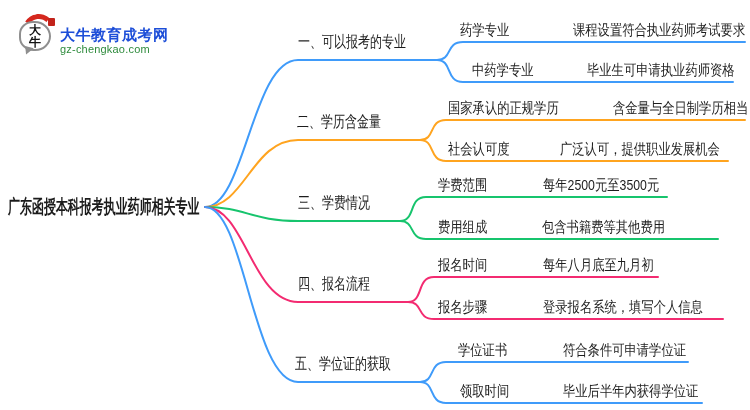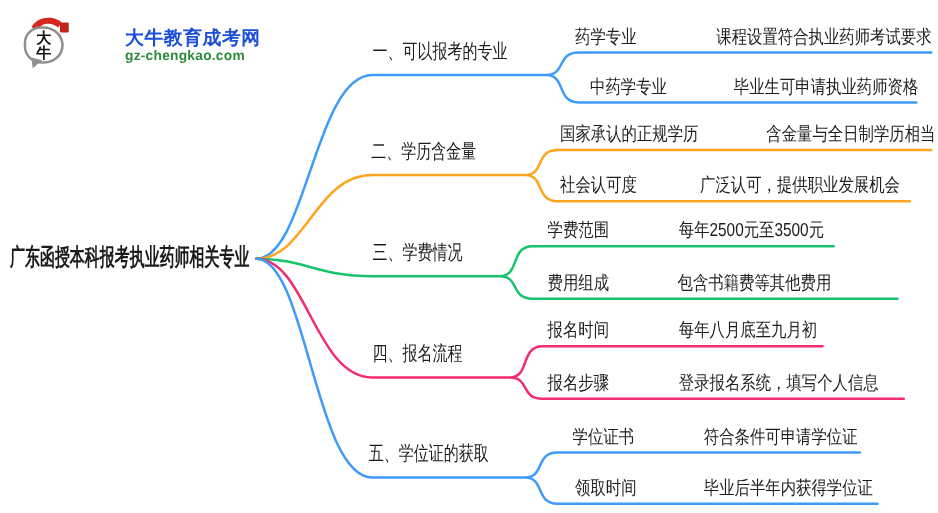--- a/index.html
+++ b/index.html
@@ -18,21 +18,21 @@
   .branch-label{
     position:absolute;z-index:2;font-size:16px;font-weight:500;color:#1d1d1d;
     line-height:19px;white-space:nowrap;transform:scaleX(0.75);transform-origin:left bottom;
   }
   .node-label,.node-value{
     position:absolute;z-index:2;font-size:15px;font-weight:400;color:#1d1d1d;
     line-height:17px;white-space:nowrap;transform:scaleX(0.82);transform-origin:left bottom;
   }
 
   
-  .logo{position:absolute;left:18px;top:14px;display:flex;align-items:center;z-index:3;cursor:pointer;gap:40px;}
+  .logo{position:absolute;left:18px;top:14px;display:flex;align-items:flex-end;z-index:3;cursor:pointer;}
   .logo-mark{position:relative;width:36px;height:42px;}
   .logo-arc{
     position:absolute;left:2px;top:0px;width:26px;height:16px;
     border:5px solid #d5281e;border-bottom:none;border-left-color:transparent;border-right-color:transparent;
     border-radius:50% 50% 0 0 / 100% 100% 0 0;
     transform:rotate(-8deg);
   }
   .logo-bubble{
     position:absolute;left:1px;top:7px;width:28px;height:26px;background:#fff;
     border:2px solid #8f8f8f;border-radius:46% 54% 52% 48%;
@@ -43,21 +43,21 @@
     border-left:3px solid transparent;border-right:6px solid transparent;border-top:8px solid #8f8f8f;
     transform:rotate(14deg);
   }
   .logo-chars{
     width:16px;font-size:12px;line-height:12px;font-weight:700;color:#141414;
     text-align:center;word-break:break-all;
   }
   .logo-seal{position:absolute;right:-1px;top:4px;width:7px;height:8px;background:#c2231b;border-radius:1px;}
   .logo-text{margin-left:6px;padding-top:4px;}
   .logo-title{font-size:15px;font-weight:700;color:#1d4ed8;line-height:17px;letter-spacing:0.5px;white-space:nowrap;}
-  .logo-subtitle{font-size:11px;font-weight:700;color:#2e8b3c;line-height:13px;letter-spacing:0.2px;white-space:nowrap;}
+  .logo-subtitle{font-size:11px;font-weight:400;color:#2e8b3c;line-height:13px;letter-spacing:0.2px;white-space:nowrap;}
 </style>
 </head>
 <body>
 
 <div class="stage">
 
   <svg class="wires" width="750" height="410" viewBox="0 0 750 410">
     <path d="M205 207 C245 207 252 60 298 60 L437 60 M437 60 C453 60 445 42 463 42 L745 42 M437 60 C453 60 445 82 463 82 L733 82" stroke="#3f9bfa"></path>
     <path d="M205 207 C245 207 252 140 298 140 L420 140 M420 140 C436 140 428 120 446 120 L745 120 M420 140 C436 140 428 161 446 161 L728 161" stroke="#ffa41f"></path>
     <path d="M205 207 C245 207 252 221 298 221 L400 221 M400 221 C416 221 408 197 426 197 L667 197 M400 221 C416 221 408 239 426 239 L718 239" stroke="#17c46d"></path>

